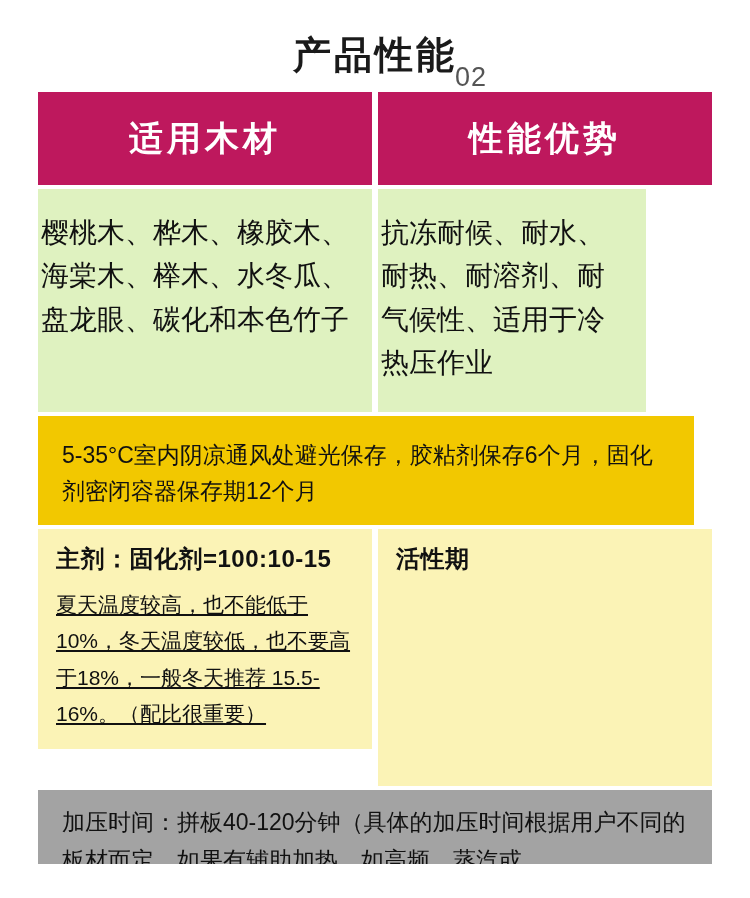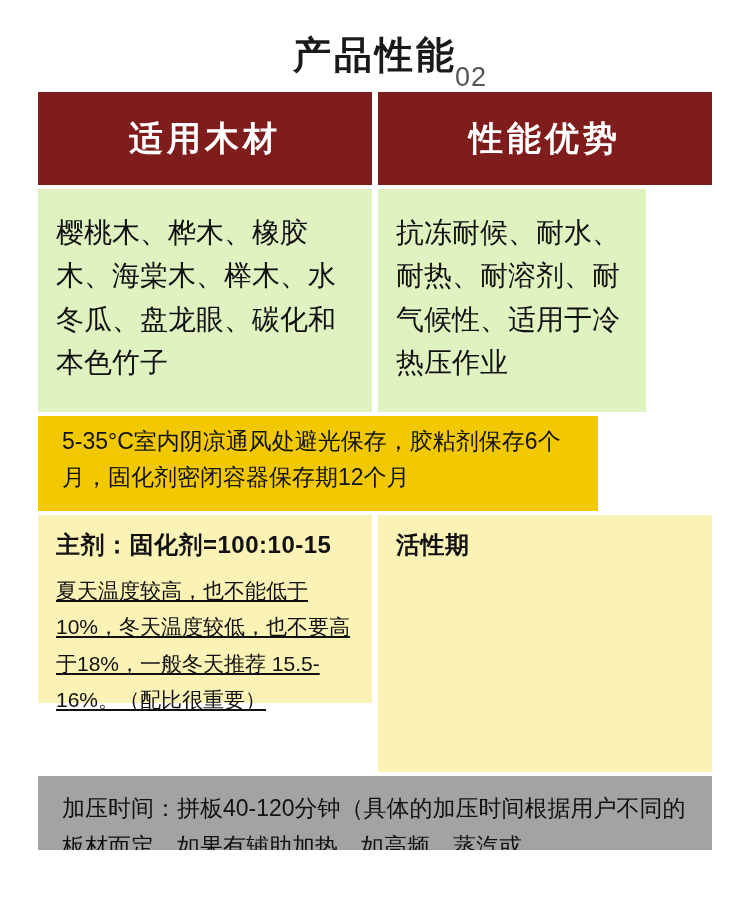--- a/index.html
+++ b/index.html
@@ -61,65 +61,65 @@
   .row + .row {
     margin-top: 4px;
   }
 
   .cell {
     box-sizing: border-box;
   }
 
   
   .head-cell {
-    background: #7f1d1d;
+    background: #be185d;
     color: #ffffff;
     font-size: 34px;
     font-weight: bold;
     letter-spacing: 4px;
     display: flex;
     align-items: center;
     justify-content: center;
     height: 93px;
   }
   .head-left  { width: 334px; }
   .head-right { width: 334px; margin-left: 6px; }
 
   
   .body-cell {
     background: #dff2c0;
     font-size: 28px;
     line-height: 1.55;
     color: #111;
-    padding: 22px 18px 24px 18px;
+    padding: 22px 18px 24px 3px;
     height: 223px;
   }
   .body-left  { width: 334px; }
   .body-right { width: 268px; margin-left: 6px; }
 
   
   .storage {
     background: #f2c800;
-    width: 560px;
-    padding: 8px 20px 16px 24px;
+    width: 656px;
+    padding: 22px 20px 16px 24px;
     font-size: 23px;
     line-height: 1.55;
     color: #111;
     box-sizing: border-box;
   }
 
   
   .pale {
     background: #fbf3b6;
   }
   .pale-left {
     width: 334px;
     padding: 14px 16px 18px 18px;
     box-sizing: border-box;
-    height: 188px;
+    height: 220px;
   }
   .pale-right {
     width: 334px;
     margin-left: 6px;
     padding: 14px 16px 18px 18px;
     box-sizing: border-box;
     height: 257px;
   }
   .pale-title {
     font-size: 24px;

